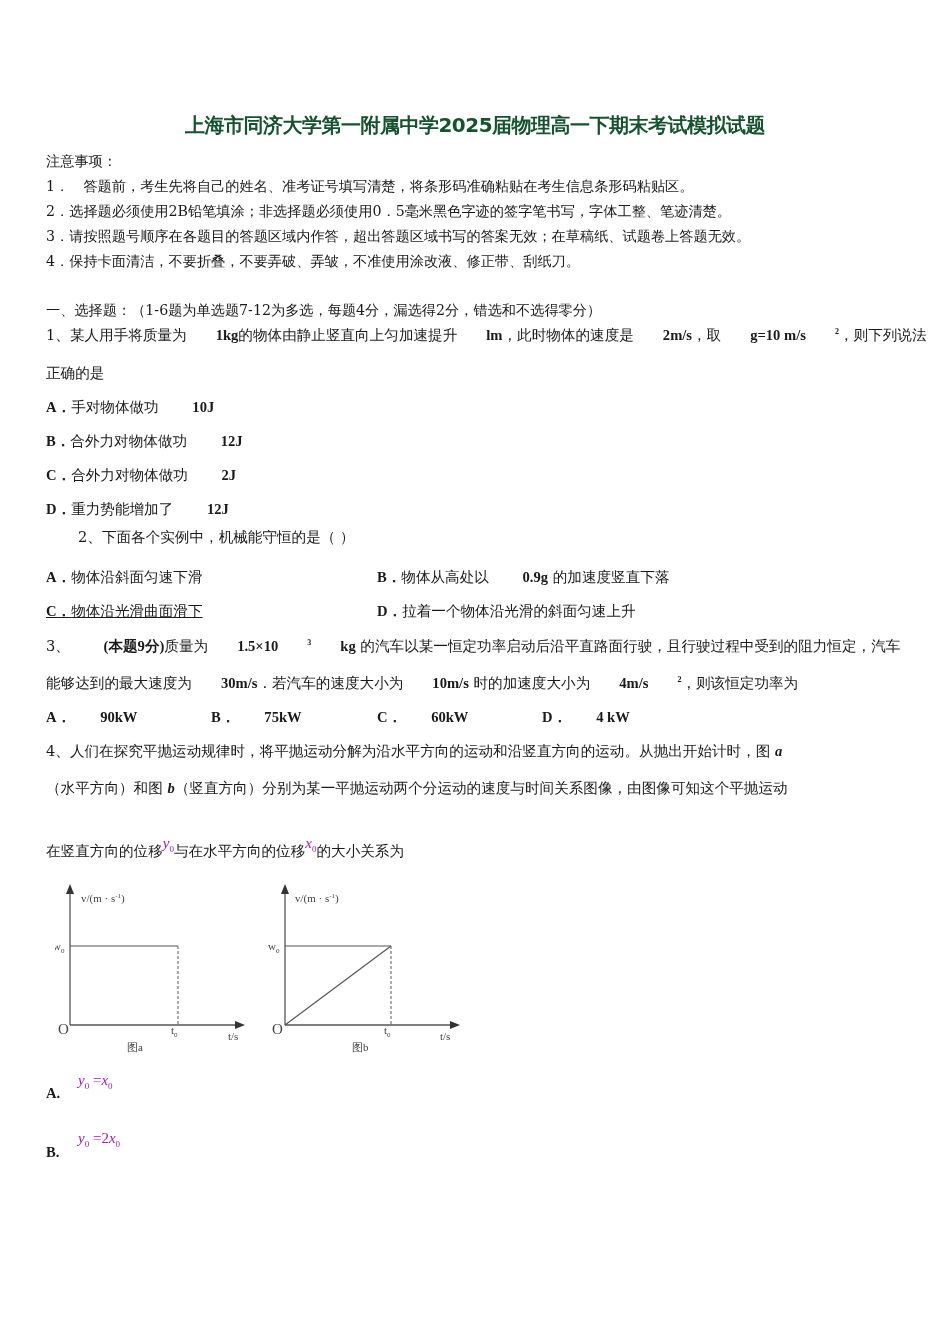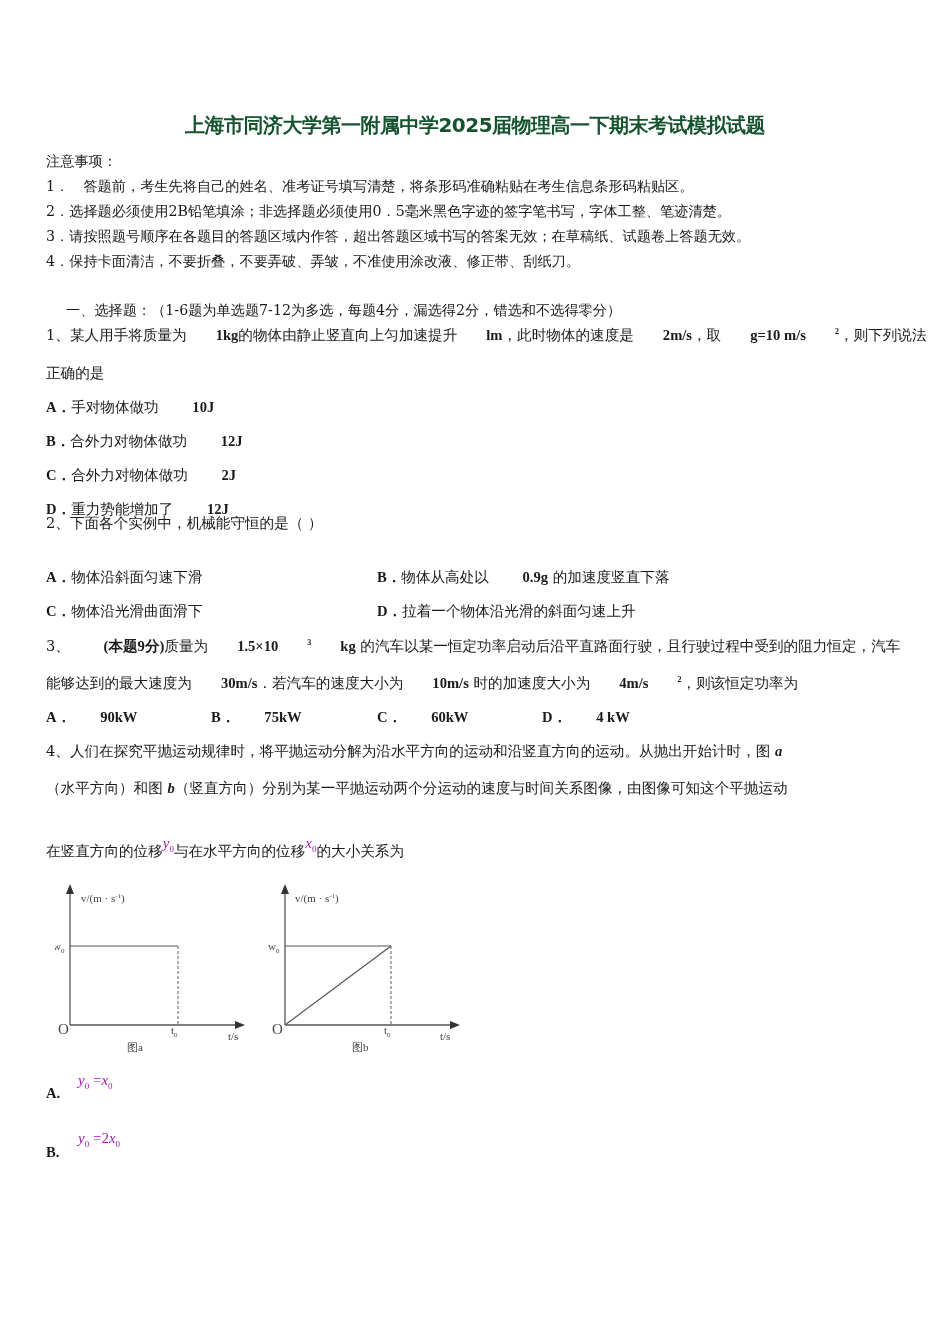--- a/index.html
+++ b/index.html
@@ -23,50 +23,50 @@
 <body>
 
 <div class="abs title">上海市同济大学第一附属中学2025届物理高一下期末考试模拟试题</div>
 
 <div class="abs note" style="top:152px;">注意事项：</div>
 <div class="abs note" style="top:177px;">1．　答题前，考生先将自己的姓名、准考证号填写清楚，将条形码准确粘贴在考生信息条形码粘贴区。</div>
 <div class="abs note" style="top:202px;">2．选择题必须使用2B铅笔填涂；非选择题必须使用0．5毫米黑色字迹的签字笔书写，字体工整、笔迹清楚。</div>
 <div class="abs note" style="top:227px;">3．请按照题号顺序在各题目的答题区域内作答，超出答题区域书写的答案无效；在草稿纸、试题卷上答题无效。</div>
 <div class="abs note" style="top:252px;">4．保持卡面清洁，不要折叠，不要弄破、弄皱，不准使用涂改液、修正带、刮纸刀。</div>
 
-<div class="abs q" style="top:301px; font-size:14.2px;margin-left:20px;">一、选择题：（1-6题为单选题7-12为多选，每题4分，漏选得2分，错选和不选得零分）</div>
+<div class="abs q" style="top:301px; font-size:14.2px;">一、选择题：（1-6题为单选题7-12为多选，每题4分，漏选得2分，错选和不选得零分）</div>
 
 <div class="abs q" style="top:326px;">
   <span>1、</span><span>某人用手将质量为</span><span class="b">1kg</span><span>的物体由静止竖直向上匀加速提升</span><span class="b">lm</span><span>，此时物体的速度是</span><span class="b">2m/s</span><span>，取</span><span class="b">g=10 m/s</span><sup class="b">2</sup><span>，则下列说法</span>
 </div>
 <div class="abs q" style="top:364px;">正确的是</div>
 
 <div class="abs q" style="top:398px;">
   <span class="opt-label">A．</span><span>手对物体做功</span> <span class="b">10J</span>
 </div>
 <div class="abs q" style="top:432px;">
   <span class="opt-label">B．</span><span>合外力对物体做功</span> <span class="b">12J</span>
 </div>
 <div class="abs q" style="top:466px;">
   <span class="opt-label">C．</span><span>合外力对物体做功</span> <span class="b">2J</span>
 </div>
 <div class="abs q" style="top:500px;">
   <span class="opt-label">D．</span><span>重力势能增加了</span> <span class="b">12J</span>
 </div>
 
-<div class="abs q" style="top:514px;">
+<div class="abs q" style="top:528px;margin-left:32px;">
   <span>2、</span><span>下面各个实例中，机械能守恒的是（  ）</span>
 </div>
 <div class="abs q" style="top:568px;">
   <span class="opt-label">A．</span><span>物体沿斜面匀速下滑</span>
 </div>
 <div class="abs q" style="top:568px; left:377px;">
   <span class="opt-label">B．</span><span>物体从高处以</span> <span class="b">0.9g</span> <span>的加速度竖直下落</span>
 </div>
-<div class="abs q" style="top:602px;">
+<div class="abs q" style="top:602px;text-decoration:underline;">
   <span class="opt-label">C．</span><span>物体沿光滑曲面滑下</span>
 </div>
 <div class="abs q" style="top:602px; left:377px;">
   <span class="opt-label">D．</span><span>拉着一个物体沿光滑的斜面匀速上升</span>
 </div>
 
 <div class="abs q" style="top:637px;">
   <span>3、</span> <span class="b">(本题9分)</span><span>质量为</span><span class="b">1.5×10</span><sup class="b">3</sup><span class="b">kg</span> <span>的汽车以某一恒定功率启动后沿平直路面行驶，且行驶过程中受到的阻力恒定，汽车</span>
 </div>
 <div class="abs q" style="top:674px;">

